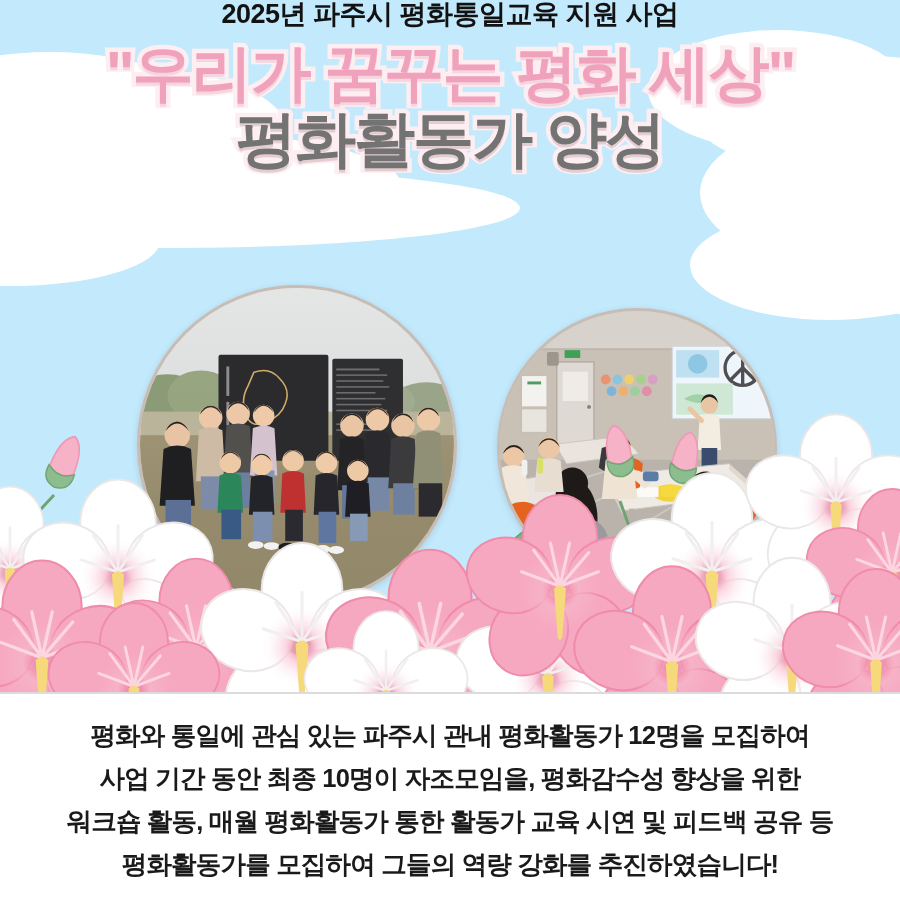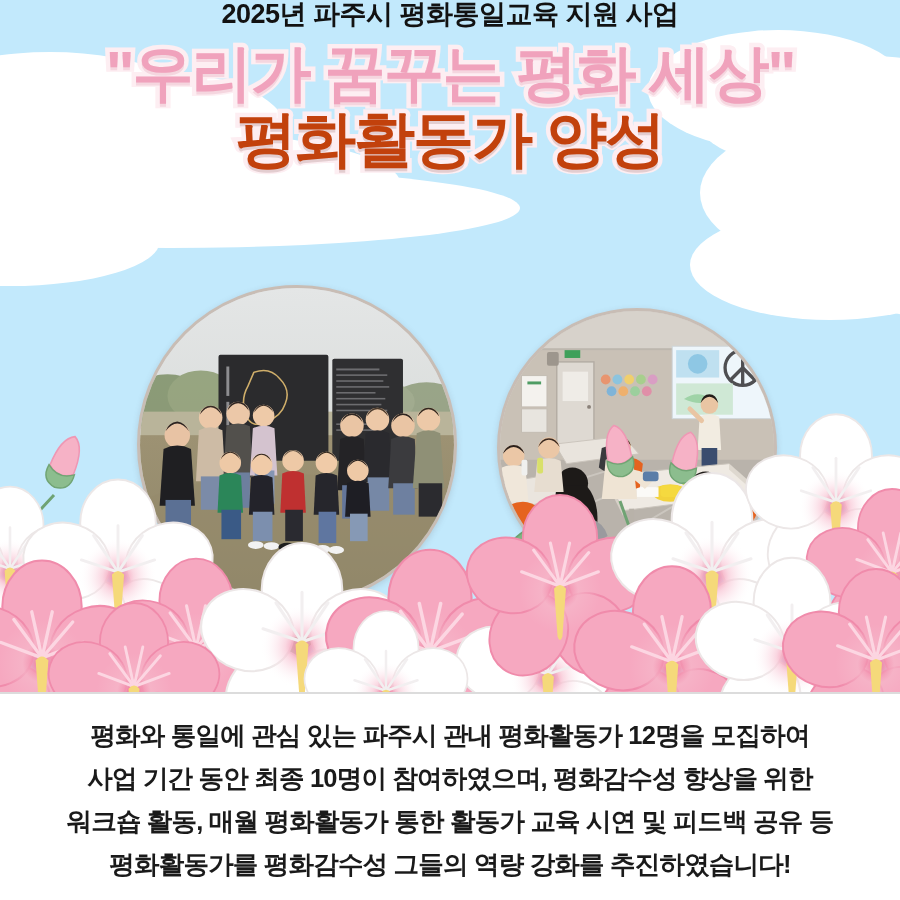--- a/index.html
+++ b/index.html
@@ -58,21 +58,21 @@
     -webkit-text-stroke: 9px #fdeef2;
     paint-order: stroke fill;
     text-shadow: 0 3px 0 rgba(230,170,190,.35);
   }
   #title-sub {
     margin-top: 4px;
     font-size: 61px;
     font-weight: bold;
     line-height: 1.02;
     letter-spacing: -2px;
-    color: #c2410c;
+    color: #737373;
     -webkit-text-stroke: 9px #fdeef2;
     paint-order: stroke fill;
     text-shadow: 0 3px 0 rgba(170,130,130,.3);
   }
 
   
   .photo {
     position: absolute;
     border-radius: 50%;
     overflow: hidden;
@@ -539,18 +539,18 @@
       <use href="#bpink" transform="translate(672,272) scale(1.26)"></use>
       <use href="#bwhite" transform="translate(792,262) scale(1.24)"></use>
       <use href="#bpink" transform="translate(876,270) scale(1.2)"></use>
       <use href="#bpink" transform="translate(134,296) scale(1.1)"></use>
       <use href="#bwhite" transform="translate(386,300) scale(1.05)"></use>
     </svg>
   </div>
 
   <div id="caption">
     <div class="cap-line">평화와 통일에 관심 있는 파주시 관내 평화활동가 12명을 모집하여</div>
-    <div class="cap-line">사업 기간 동안 최종 10명이 참여하였으며, 평화감수성 향상을 위한</div>
+    <div class="cap-line">사업 기간 동안 최종 10명이 자조모임을, 평화감수성 향상을 위한</div>
     <div class="cap-line">워크숍 활동, 매월 평화활동가 통한 활동가 교육 시연 및 피드백 공유 등</div>
-    <div class="cap-line">평화활동가를 평화감수성 그들의 역량 강화를 추진하였습니다!</div>
+    <div class="cap-line">평화활동가를 모집하여 그들의 역량 강화를 추진하였습니다!</div>
   </div>
 
 </div>
 
 </body></html>

